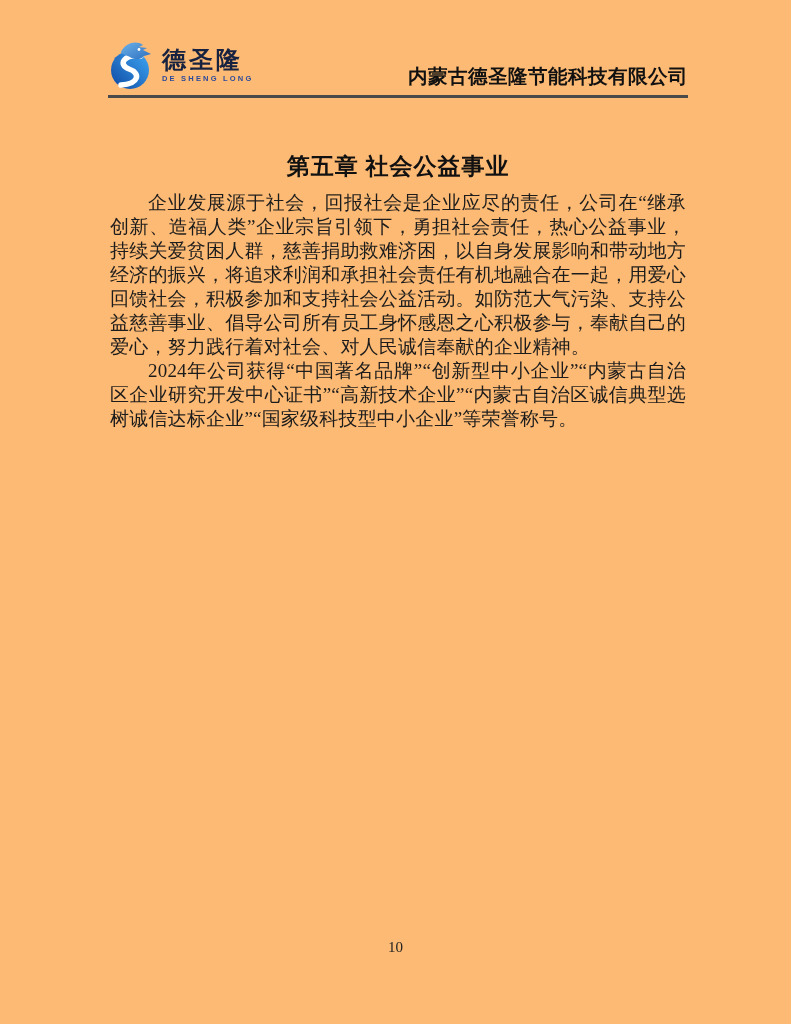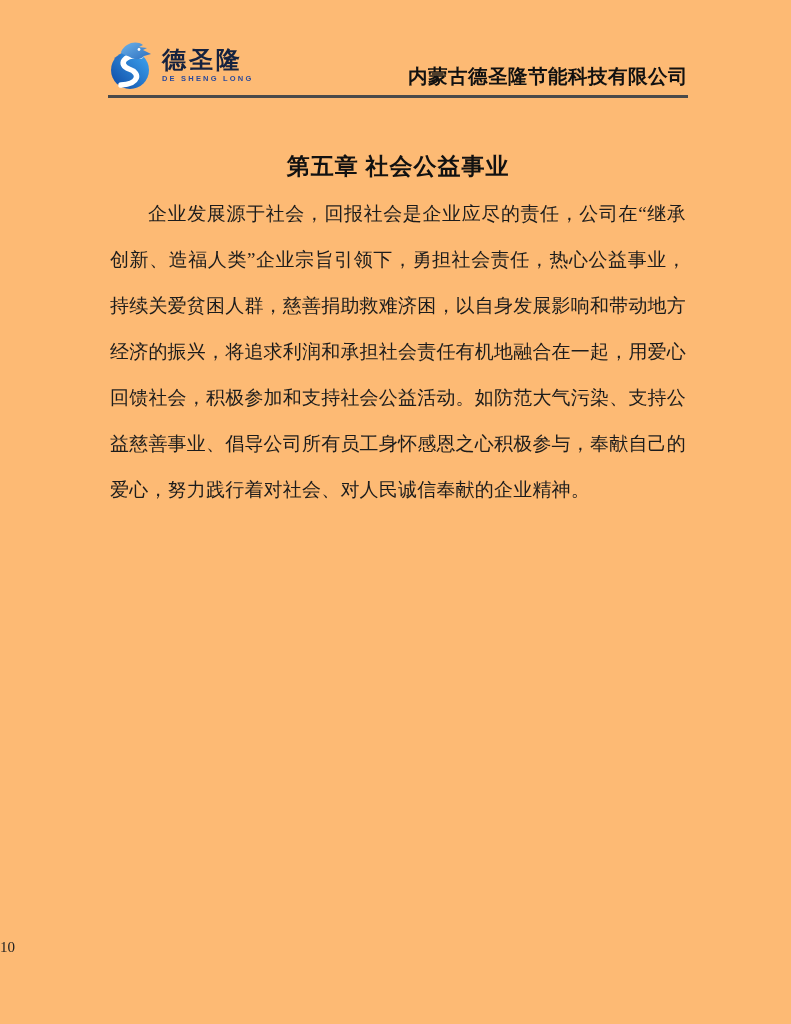--- a/index.html
+++ b/index.html
@@ -79,33 +79,33 @@
     text-align: center;
     font-size: 23px;
     line-height: 30px;
     font-weight: bold;
     letter-spacing: 1px;
     color: #111111;
   }
   .content p {
     margin: 0;
     font-size: 19px;
-    line-height: 46px;
+    line-height: 24px;
     text-indent: 2em;
     text-align: justify;
     letter-spacing: 0.2px;
     color: #1c1c1c;
   }
   
   .footer {
     position: absolute;
     left: 0;
     right: 0;
     top: 938px;
-    text-align: left;
+    text-align: center;
   }
   .page-number {
     font-size: 15px;
     color: #222222;
   }
 </style>
 </head>
 <body>
 
 <div class="page">
@@ -137,19 +137,20 @@
       </div>
     </div>
     <div class="company-name">内蒙古德圣隆节能科技有限公司</div>
   </header>
 
   <div class="header-rule"></div>
 
   <main class="content">
     <h1 class="chapter-title">第五章 社会公益事业</h1>
     <p>企业发展源于社会，回报社会是企业应尽的责任，公司在“继承创新、造福人类”企业宗旨引领下，勇担社会责任，热心公益事业，持续关爱贫困人群，慈善捐助救难济困，以自身发展影响和带动地方经济的振兴，将追求利润和承担社会责任有机地融合在一起，用爱心回馈社会，积极参加和支持社会公益活动。如防范大气污染、支持公益慈善事业、倡导公司所有员工身怀感恩之心积极参与，奉献自己的爱心，努力践行着对社会、对人民诚信奉献的企业精神。</p>
+    <p>2024年公司获得“中国著名品牌”“创新型中小企业”“内蒙古自治区企业研究开发中心证书”“高新技术企业”“内蒙古自治区诚信典型选树诚信达标企业”“国家级科技型中小企业”等荣誉称号。</p>
   </main>
 
   <footer class="footer">
     <span class="page-number">10</span>
   </footer>
 
 </div>
 
 </body></html>

